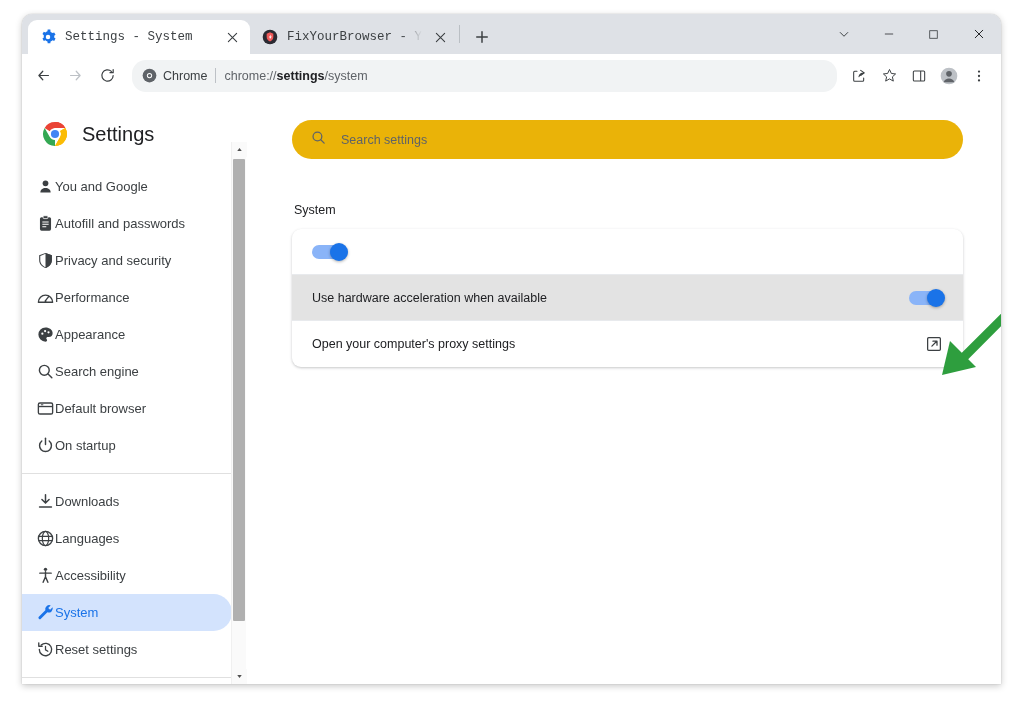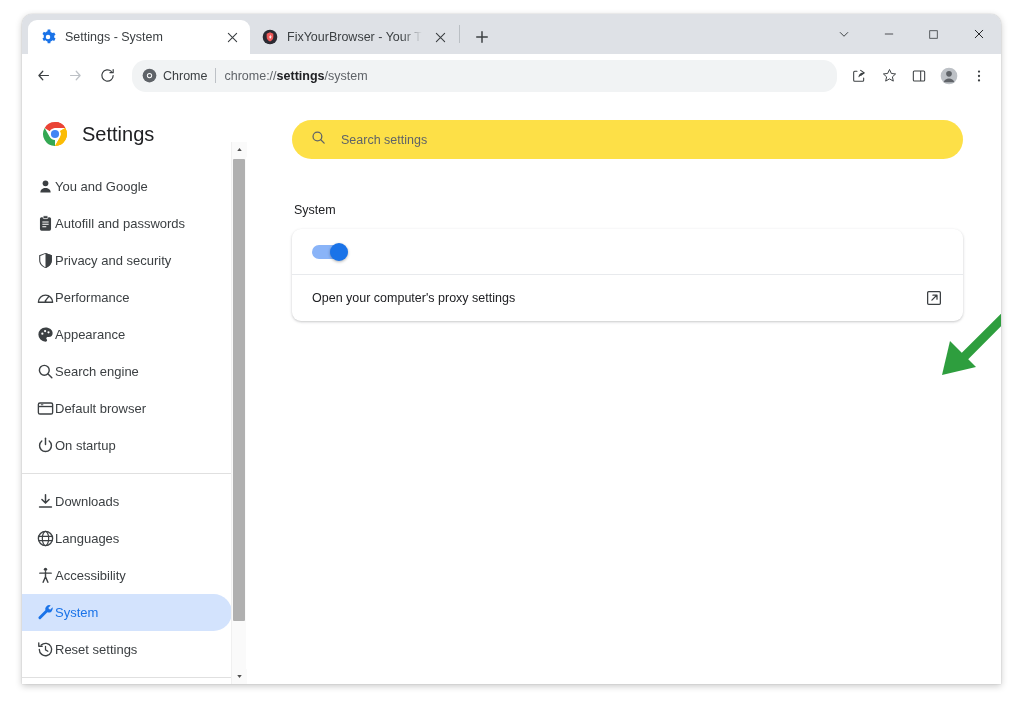--- a/index.html
+++ b/index.html
@@ -36,20 +36,21 @@
   .tab {
     height: 34px;
     display: flex;
     align-items: center;
     gap: 9px;
     padding: 0 9px 0 12px;
     border-radius: 9px 9px 0 0;
     font-size: 12.5px;
     color: #3c4043;
     position: relative;
+    font-family: Liberation Mono, monospace;
   }
   .tab.active { background: #ffffff; width: 222px; }
   .tab.inactive { width: 208px; color: #5f6368; }
   .tab-favicon { width: 16px; height: 16px; flex: 0 0 16px; display: block; }
   .tab-title {
     flex: 1 1 auto;
     white-space: nowrap;
     overflow: hidden;
     font-size: 12.5px;
     color: #3c4043;
@@ -200,21 +201,21 @@
   .sb-arrow.bottom { position: absolute; bottom: 0; left: 0; }
 
   
   .content {
     flex: 1 1 auto;
     padding: 14px 38px 0 38px;
     overflow: hidden;
   }
   .search-bar {
     height: 39px;
-    background: #fde047;
+    background: #eab308;
     border-radius: 20px;
     display: flex;
     align-items: center;
     gap: 14px;
     padding: 0 18px;
     margin-top: 8px;
   }
   .search-placeholder { font-size: 12.5px; color: #5f6368; }
 
   .section-title {
@@ -595,20 +596,26 @@
       <div class="section-title">System</div>
 
       <div class="card">
 
         <div class="row">
           <span class="toggle">
             <span class="knob"></span>
           </span>
         </div>
 
+        <div class="row highlighted">
+          <span class="row-label">Use hardware acceleration when available</span>
+          <span class="toggle">
+            <span class="knob"></span>
+          </span>
+        </div>
 
         <div class="row">
           <span class="row-label">Open your computer's proxy settings</span>
           <span class="ext-link">
             <svg viewBox="0 0 24 24" width="18" height="18">
               <rect x="3.5" y="3.5" width="17" height="17" rx="1.4" stroke="#3c4043" stroke-width="1.7" fill="none"></rect>
               <path d="M9.2 14.8L15.6 8.4 M10.6 8.2h5.4v5.4" stroke="#3c4043" stroke-width="1.7" fill="none" stroke-linecap="round" stroke-linejoin="round"></path>
             </svg>
           </span>
         </div>

